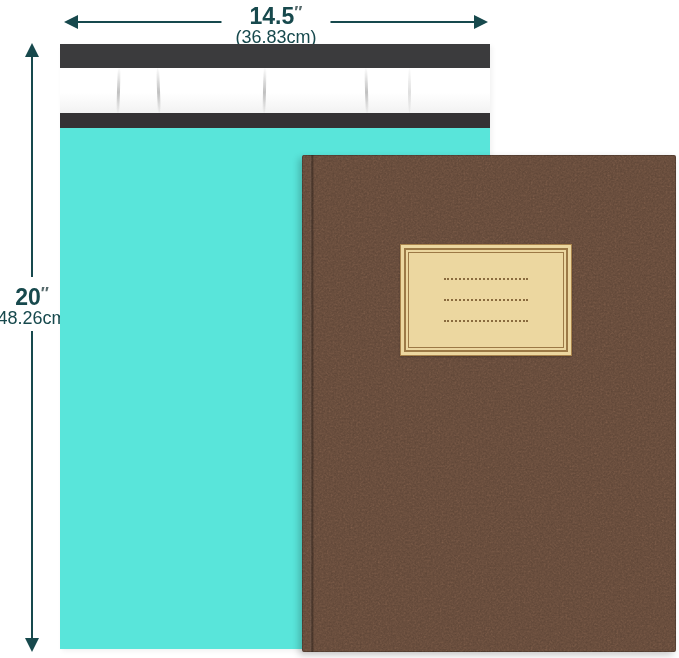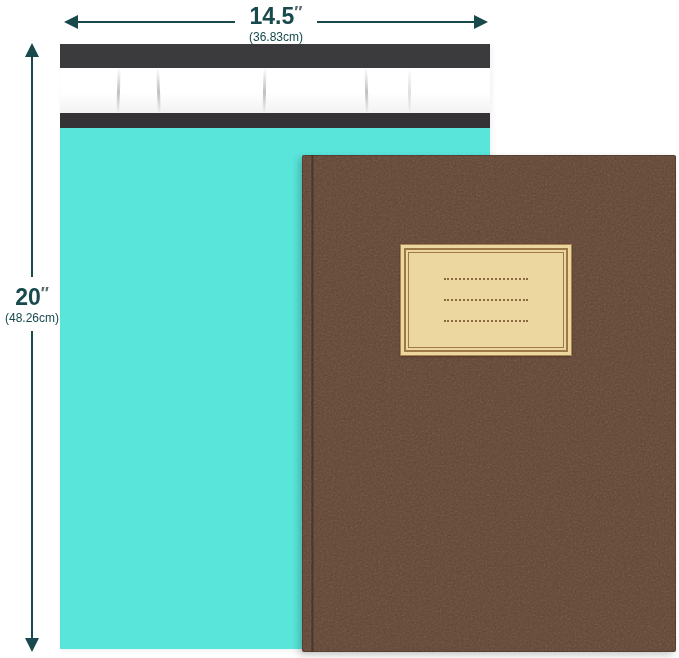--- a/index.html
+++ b/index.html
@@ -14,21 +14,21 @@
   .dim-h .line{position:absolute;left:8px;right:8px;top:9px;height:2px;background:var(--annotation);}
   .arrow{position:absolute;width:0;height:0;}
   .arrow.left {left:0;top:3px;border-top:7px solid transparent;border-bottom:7px solid transparent;border-right:14px solid var(--annotation);}
   .arrow.right{right:0;top:3px;border-top:7px solid transparent;border-bottom:7px solid transparent;border-left:14px solid var(--annotation);}
   .dim-h .dim-label{
     position:absolute;left:50%;top:-12px;transform:translateX(-50%);
     background:#fff;padding:0 14px;text-align:center;white-space:nowrap;
   }
   .dim-value{font-size:23px;font-weight:bold;line-height:25px;color:var(--annotation);}
   .dim-prime{font-size:17px;font-weight:bold;vertical-align:6px;color:#56696b;}
-  .dim-metric{font-size:12px;line-height:17px;color:var(--annotation);}
+  .dim-metric{font-size:18px;line-height:17px;color:var(--annotation);}
 
   .dim-v{position:absolute;left:23px;top:43px;width:18px;height:609px;}
   .dim-v .line{position:absolute;top:8px;bottom:8px;left:8px;width:2px;background:var(--annotation);}
   .arrow.up  {top:0;left:2px;border-left:7px solid transparent;border-right:7px solid transparent;border-bottom:14px solid var(--annotation);}
   .arrow.down{bottom:0;left:2px;border-left:7px solid transparent;border-right:7px solid transparent;border-top:14px solid var(--annotation);}
   .dim-v .dim-label{
     position:absolute;top:234px;left:50%;transform:translateX(-50%);
     background:#fff;padding:4px 2px;text-align:center;white-space:nowrap;width:max-content;
   }
 

